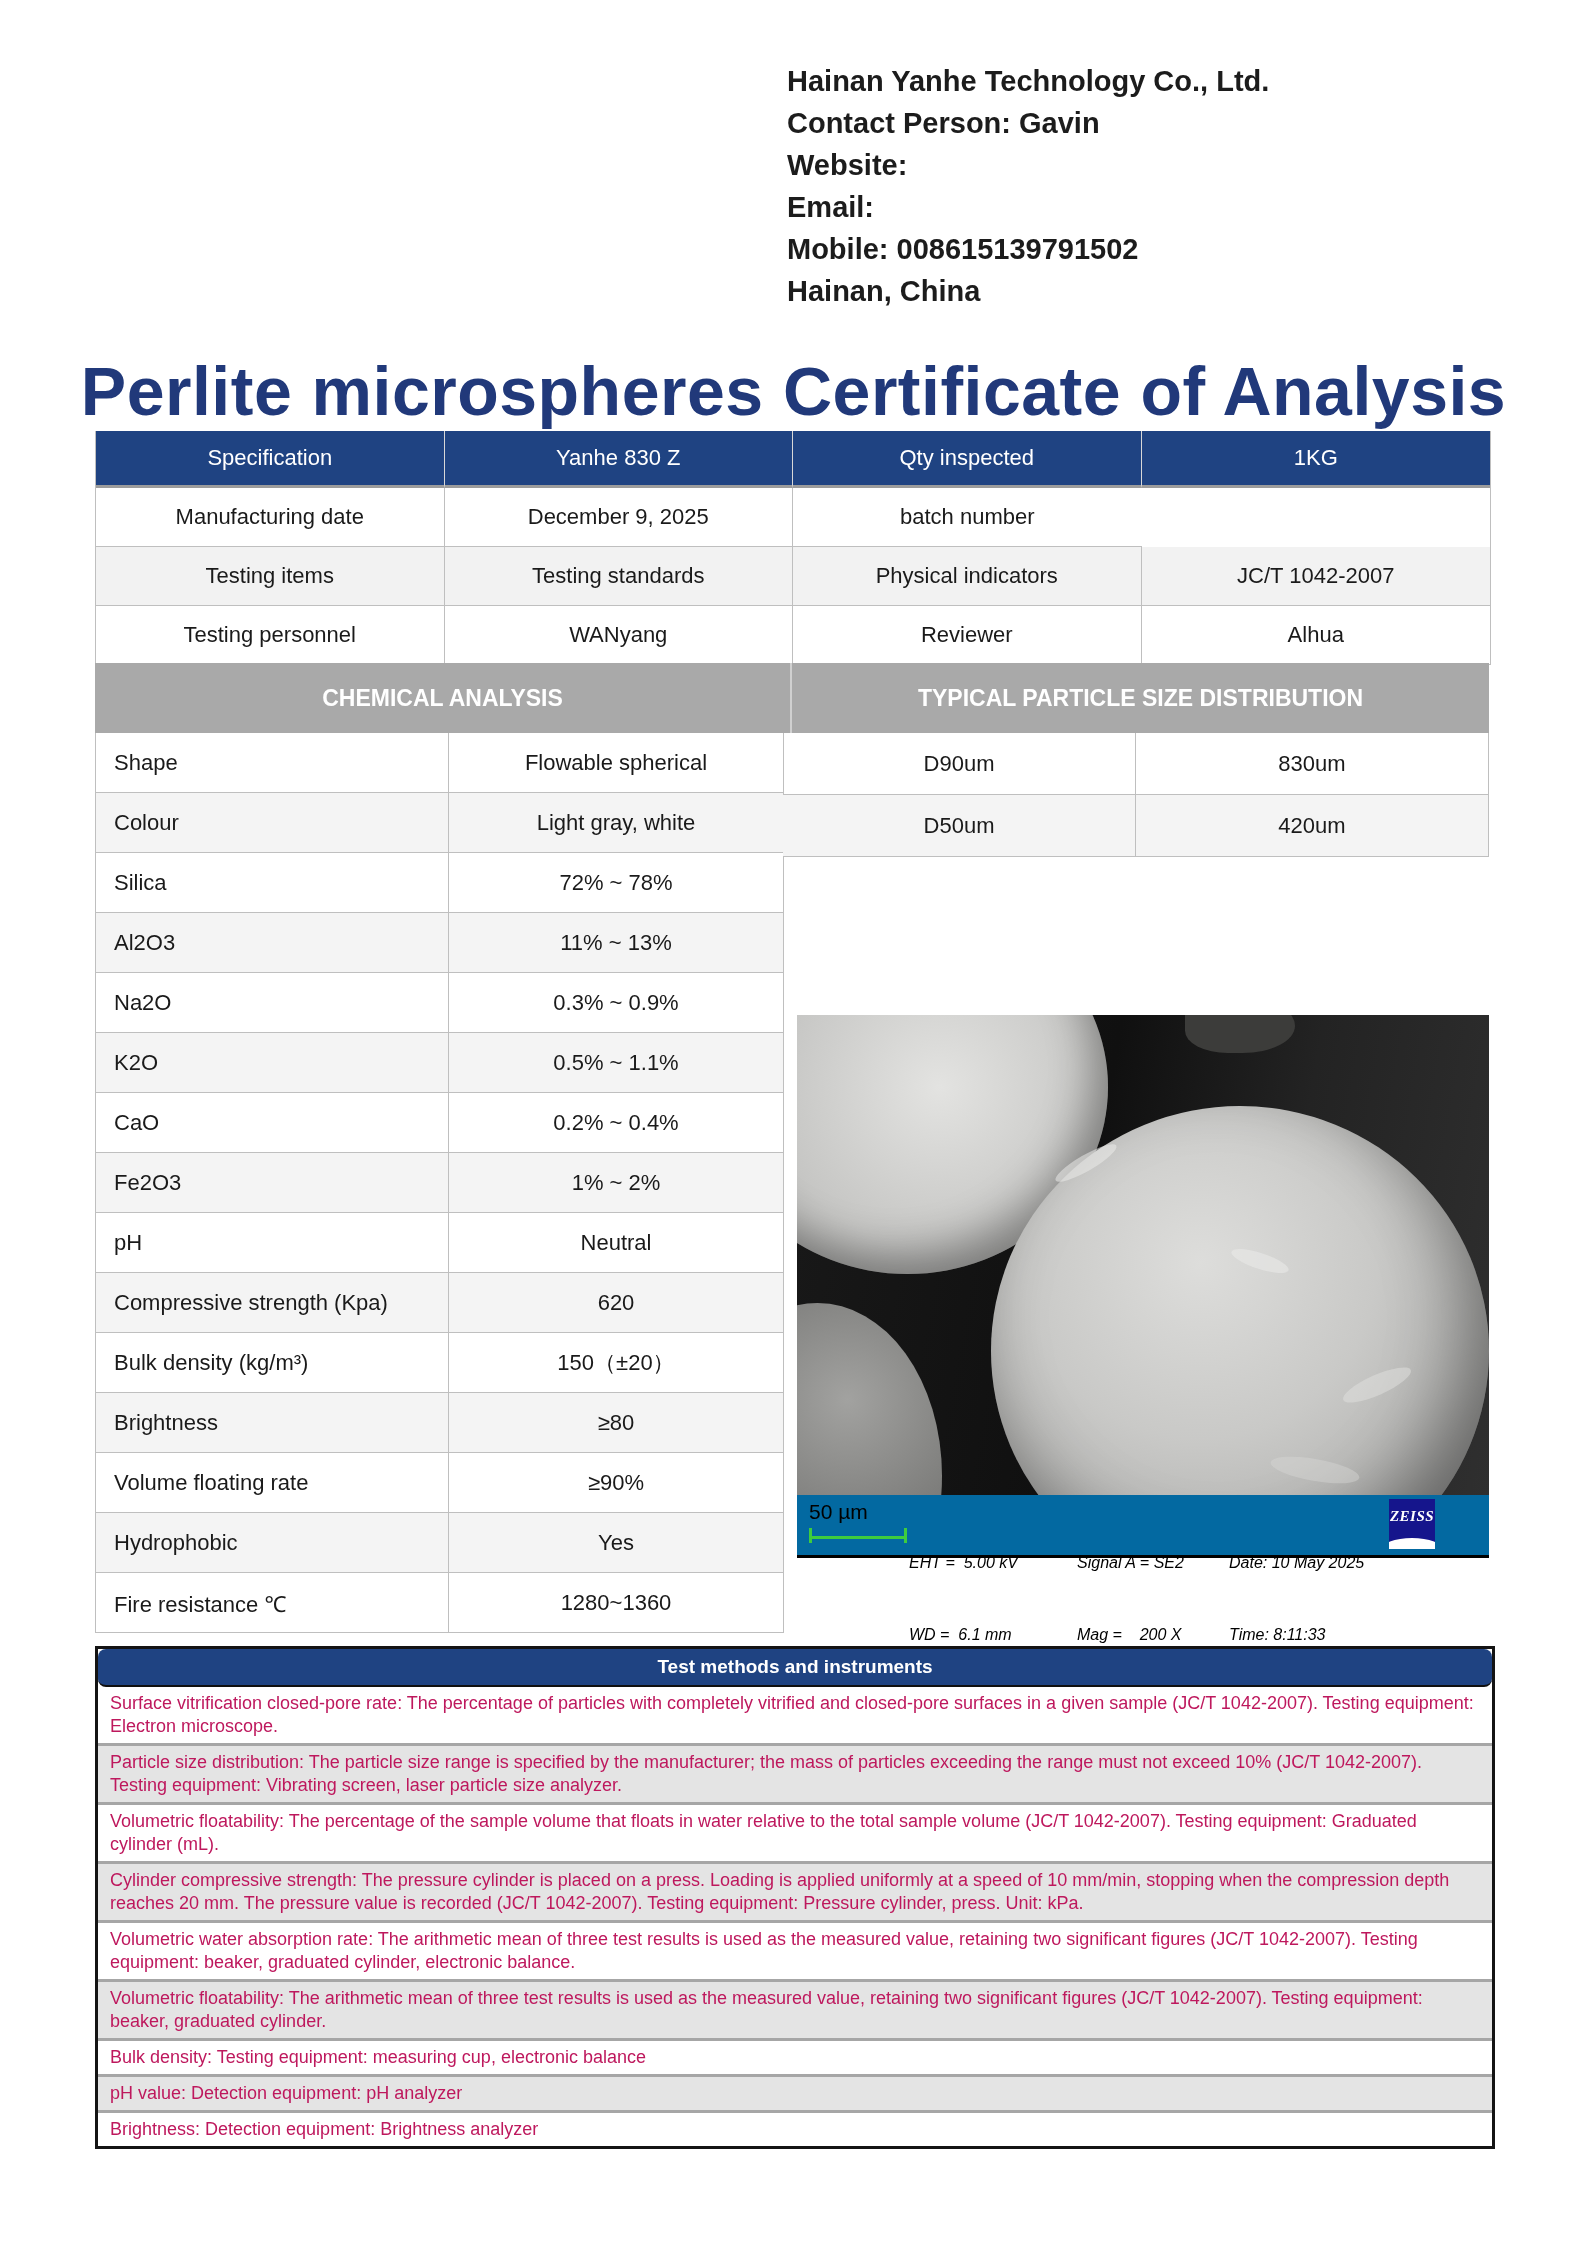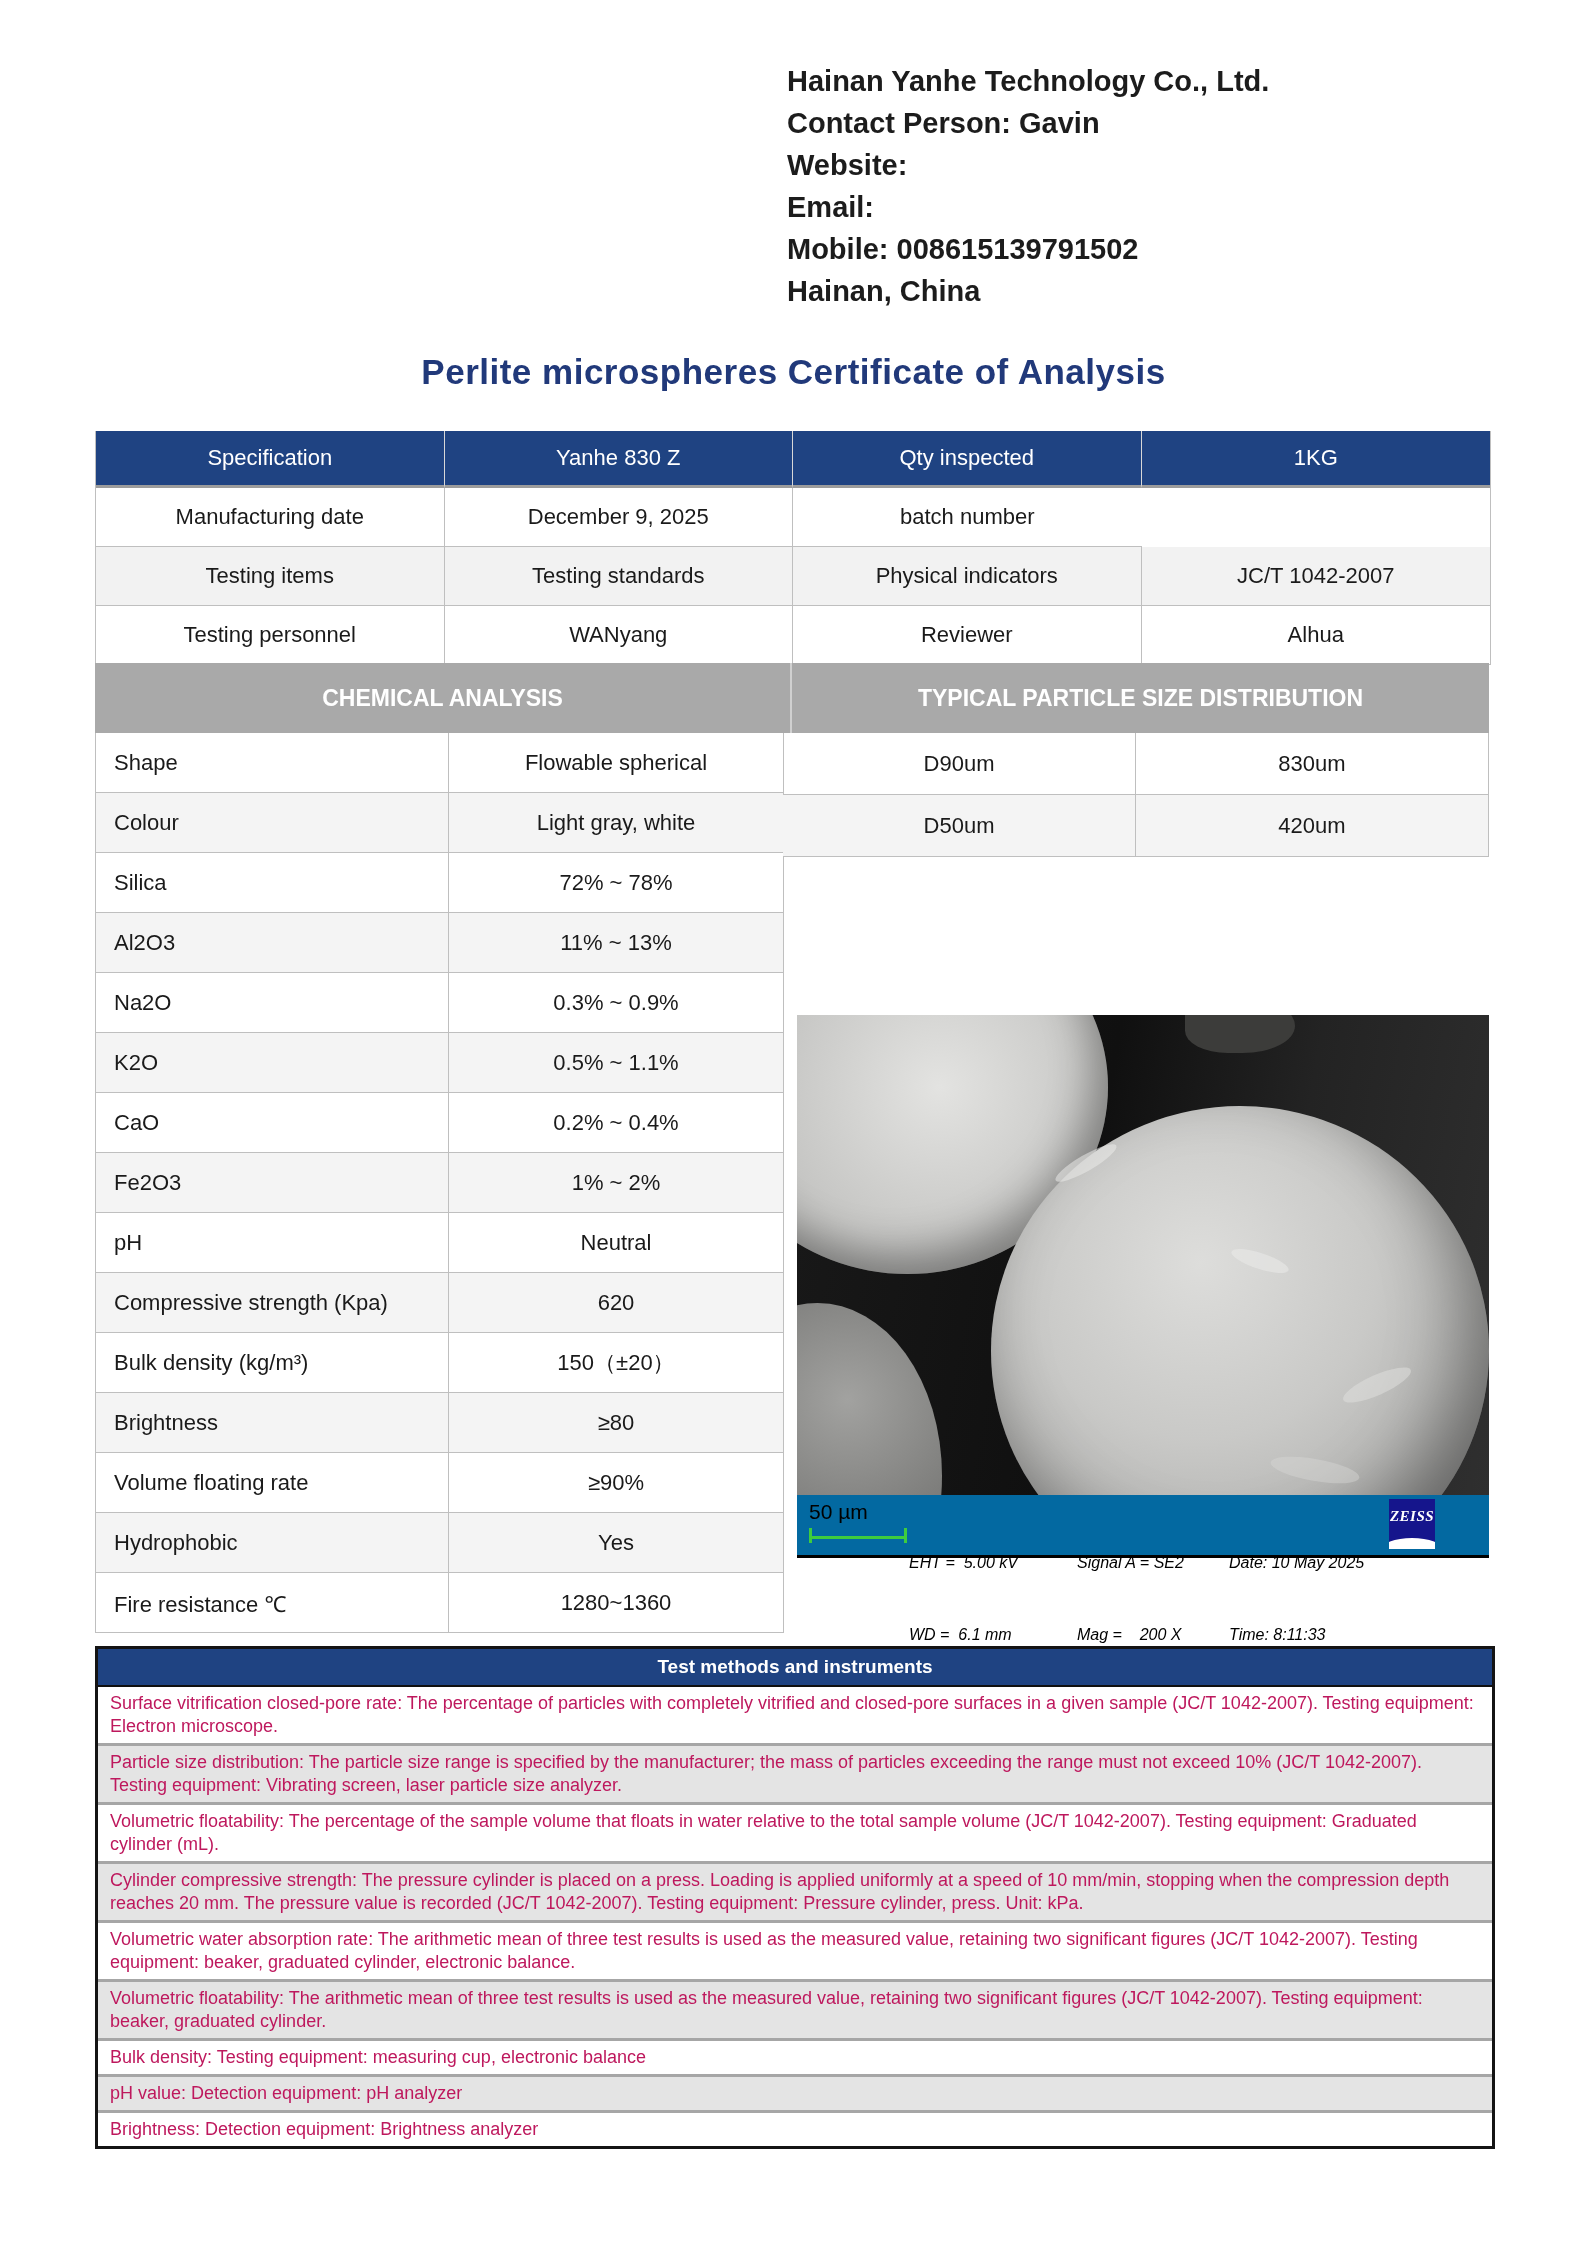--- a/index.html
+++ b/index.html
@@ -4,21 +4,21 @@
 <style>
   html,body{margin:0;padding:0;background:#fff;}
   .page{position:relative;width:1587px;height:2244px;background:#fff;overflow:hidden;
         font-family:"Liberation Sans",sans-serif;color:#1a1a1a;}
 
   
   .contact{position:absolute;left:787px;top:60px;font-weight:bold;font-size:29px;line-height:42px;color:#1c1c1c;}
 
   
   .doc-title{position:absolute;left:0;top:352px;width:100%;text-align:center;
-             font-size:35px;font-weight:bold;letter-spacing:.5px;color:var(--title-blue,#21397a);}
+             font-size:68px;font-weight:bold;letter-spacing:.5px;color:var(--title-blue,#21397a);}
 
   
   .info-table{position:absolute;left:95px;top:431px;width:1394px;border-left:1px solid var(--border-gray,#bfbfbf);
               border-right:1px solid var(--border-gray,#bfbfbf);}
   .info-row{display:grid;grid-template-columns:1fr 1fr 1fr 1fr;}
   .info-row > div{height:58px;display:flex;align-items:center;justify-content:center;
                   font-size:22px;border-bottom:1px solid var(--border-gray,#bfbfbf);
                   border-right:1px solid var(--border-gray,#bfbfbf);}
   .info-row > div:last-child{border-right:none;}
   .info-row.hdr > div{height:54px;background:var(--header-blue,#1f4382);color:#fff;font-weight:normal;
@@ -83,21 +83,21 @@
   .zeiss{position:absolute;left:592px;top:4px;width:46px;height:50px;background:var(--zeiss-blue,#15158c);
          overflow:hidden;text-align:center;}
   .zeiss span{display:block;margin-top:9px;color:#fff;font-family:"Liberation Serif",serif;
               font-weight:bold;font-size:15px;letter-spacing:.5px;}
   .zeiss:after{content:"";position:absolute;left:-8px;bottom:-13px;width:62px;height:24px;
                border-radius:50%;background:#fff;}
 
   
   .methods{position:absolute;left:95px;top:1646px;width:1394px;border:3px solid #141414;background:#fff;}
   .methods-hdr{height:36px;background:var(--header-blue,#1f4382);color:#fff;font-weight:bold;font-size:19px;
-               display:flex;align-items:center;justify-content:center;border-bottom:2px solid #101010;}
+               display:flex;align-items:center;justify-content:center;border-bottom:2px solid #101010;border-radius:8px;}
   .method-row{padding:5px 12px;font-size:18px;line-height:23px;color:#be185d;}
   .method-row + .method-row{border-top:3px solid #a6a6a6;}
   .method-row:nth-child(odd){background:var(--methods-alt,#e4e4e4);}
 </style>
 </head>
 <body>
 
 <div class="page">
 
   <div class="contact">

